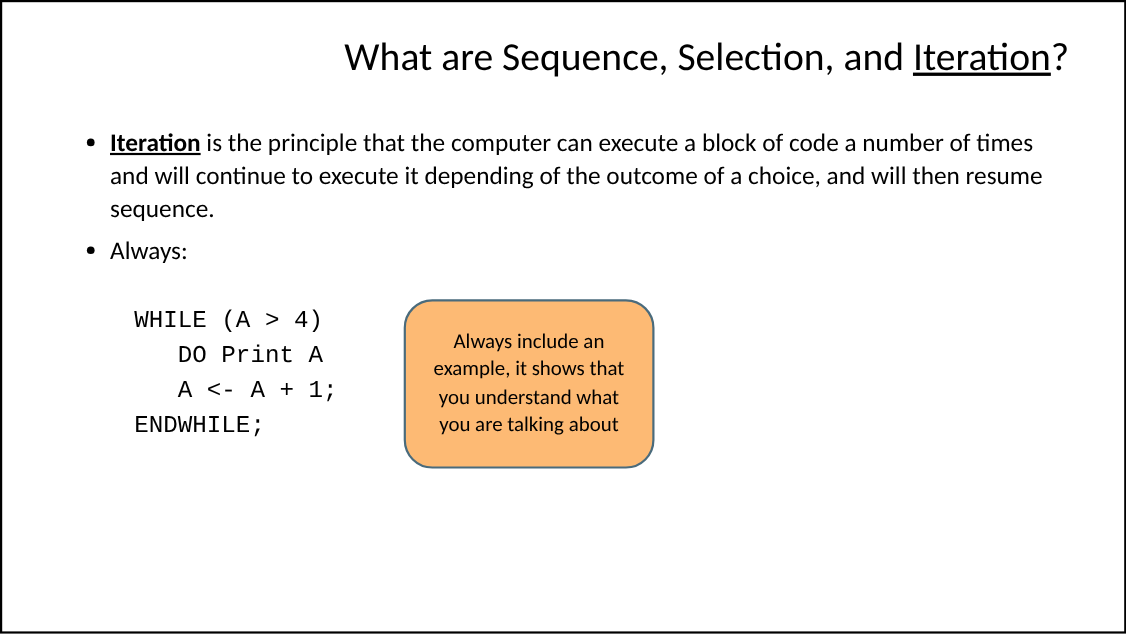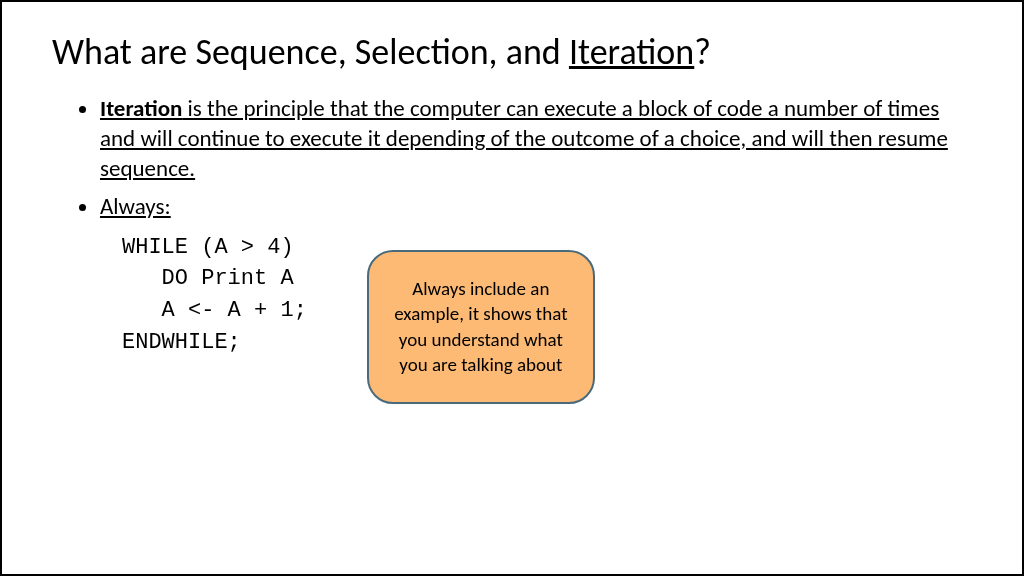--- a/index.html
+++ b/index.html
@@ -6,38 +6,38 @@
   html, body { width: 1024px; height: 576px; }
   body {
     font-family: Calibri, "Segoe UI", Arial, sans-serif;
     background: #fff;
     border: 2px solid #000;
     padding: 24px 50px 24px 50px;
   }
   .title {
     font-size: 36px;
     font-weight: 400;
-    text-align: left;
+    text-align: right;
     margin-top: 4px;
-    margin-bottom: 20px;
+    margin-bottom: 42px;
     color: #000;
   }
   .title .underlined { text-decoration: underline; }
   ul.bullets {
     list-style: disc;
     padding-left: 48px;
     font-size: 23px;
     line-height: 1.3;
     color: #000;
   }
-  ul.bullets li { margin-bottom: 8px; text-decoration: underline; }
+  ul.bullets li { margin-bottom: 8px; }
   .bold-under { font-weight: 700; text-decoration: underline; }
   .lower {
     display: flex;
-    align-items: flex-start;
+    align-items: center;
     gap: 60px;
     margin-top: 4px;
   }
   .code {
     font-family: "Courier New", Courier, monospace;
     font-size: 22px;
     line-height: 1.45;
     white-space: pre;
     padding-left: 70px;
     padding-top: 2px;

